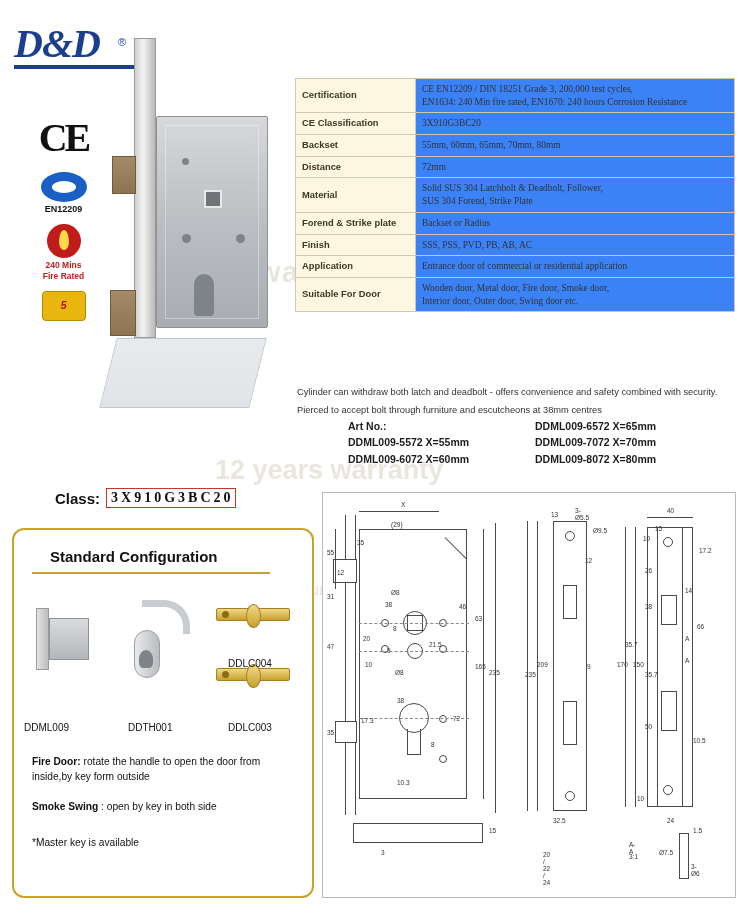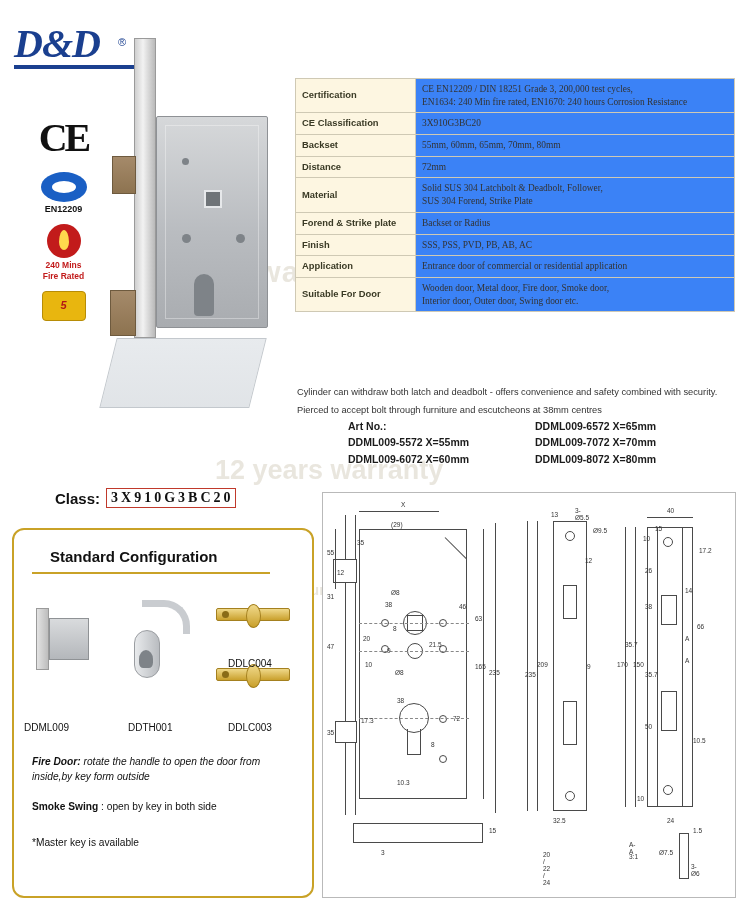--- a/index.html
+++ b/index.html
@@ -216,21 +216,21 @@
     position:absolute;left:6px;top:7px;width:7px;height:7px;border-radius:50%;background:#8a6c17;
   }
 
   .cfg-caption { position:absolute; font-size:10px; color:#111; }
   .cap-lock { left:24px; top:722px; }
   .cap-handle { left:128px; top:722px; }
   .cap-cyl3 { left:228px; top:722px; }
   .cap-cyl4 { left:228px; top:658px; }
 
   .std-note { position:absolute; left:32px; font-size:10.2px; color:#111; line-height:1.45; width:262px; }
-  .note-fire { top:755px;font-style:italic; }
+  .note-fire { top:755px; }
   .note-smoke { top:800px; }
   .note-master { top:836px; }
   .std-note b { font-weight:bold; }
 
   
   .draw-panel {
     position:absolute; left:322px; top:492px; width:414px; height:406px;
     border:1px solid #b9b9b9; background:#fff;
   }
   .dr { position:absolute; }

